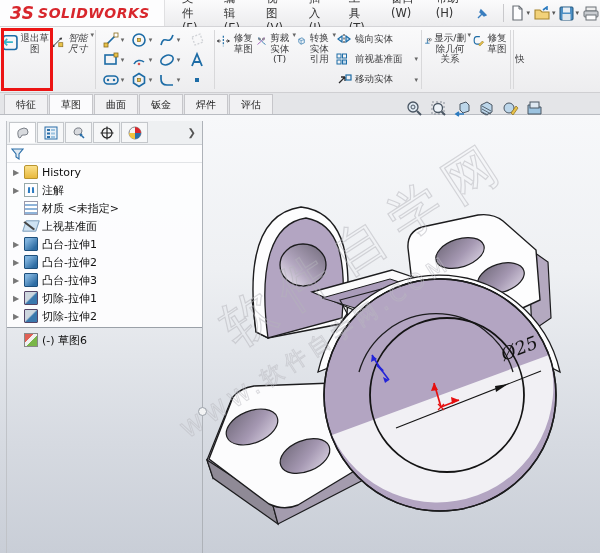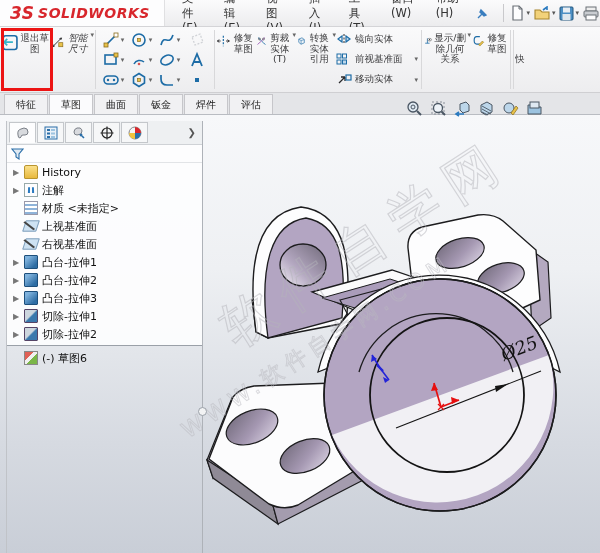--- a/index.html
+++ b/index.html
@@ -550,25 +550,20 @@
         <span class="noarrow"></span>
           <span class="ti ti-mat"></span>
         <span>材质 &lt;未指定&gt;</span>
       </div>
       <div class="trow">
         <span class="noarrow"></span>
           <span class="ti ti-plane"></span>
         <span>上视基准面</span>
       </div>
       <div class="trow">
-        <span class="noarrow"></span>
-          <span class="ti ti-plane"></span>
-        <span>右视基准面</span>
-      </div>
-      <div class="trow">
         <span class="arrow">▶</span>
           <span class="ti ti-boss"></span>
         <span>凸台-拉伸1</span>
       </div>
       <div class="trow">
         <span class="arrow">▶</span>
           <span class="ti ti-boss"></span>
         <span>凸台-拉伸2</span>
       </div>
       <div class="trow">

